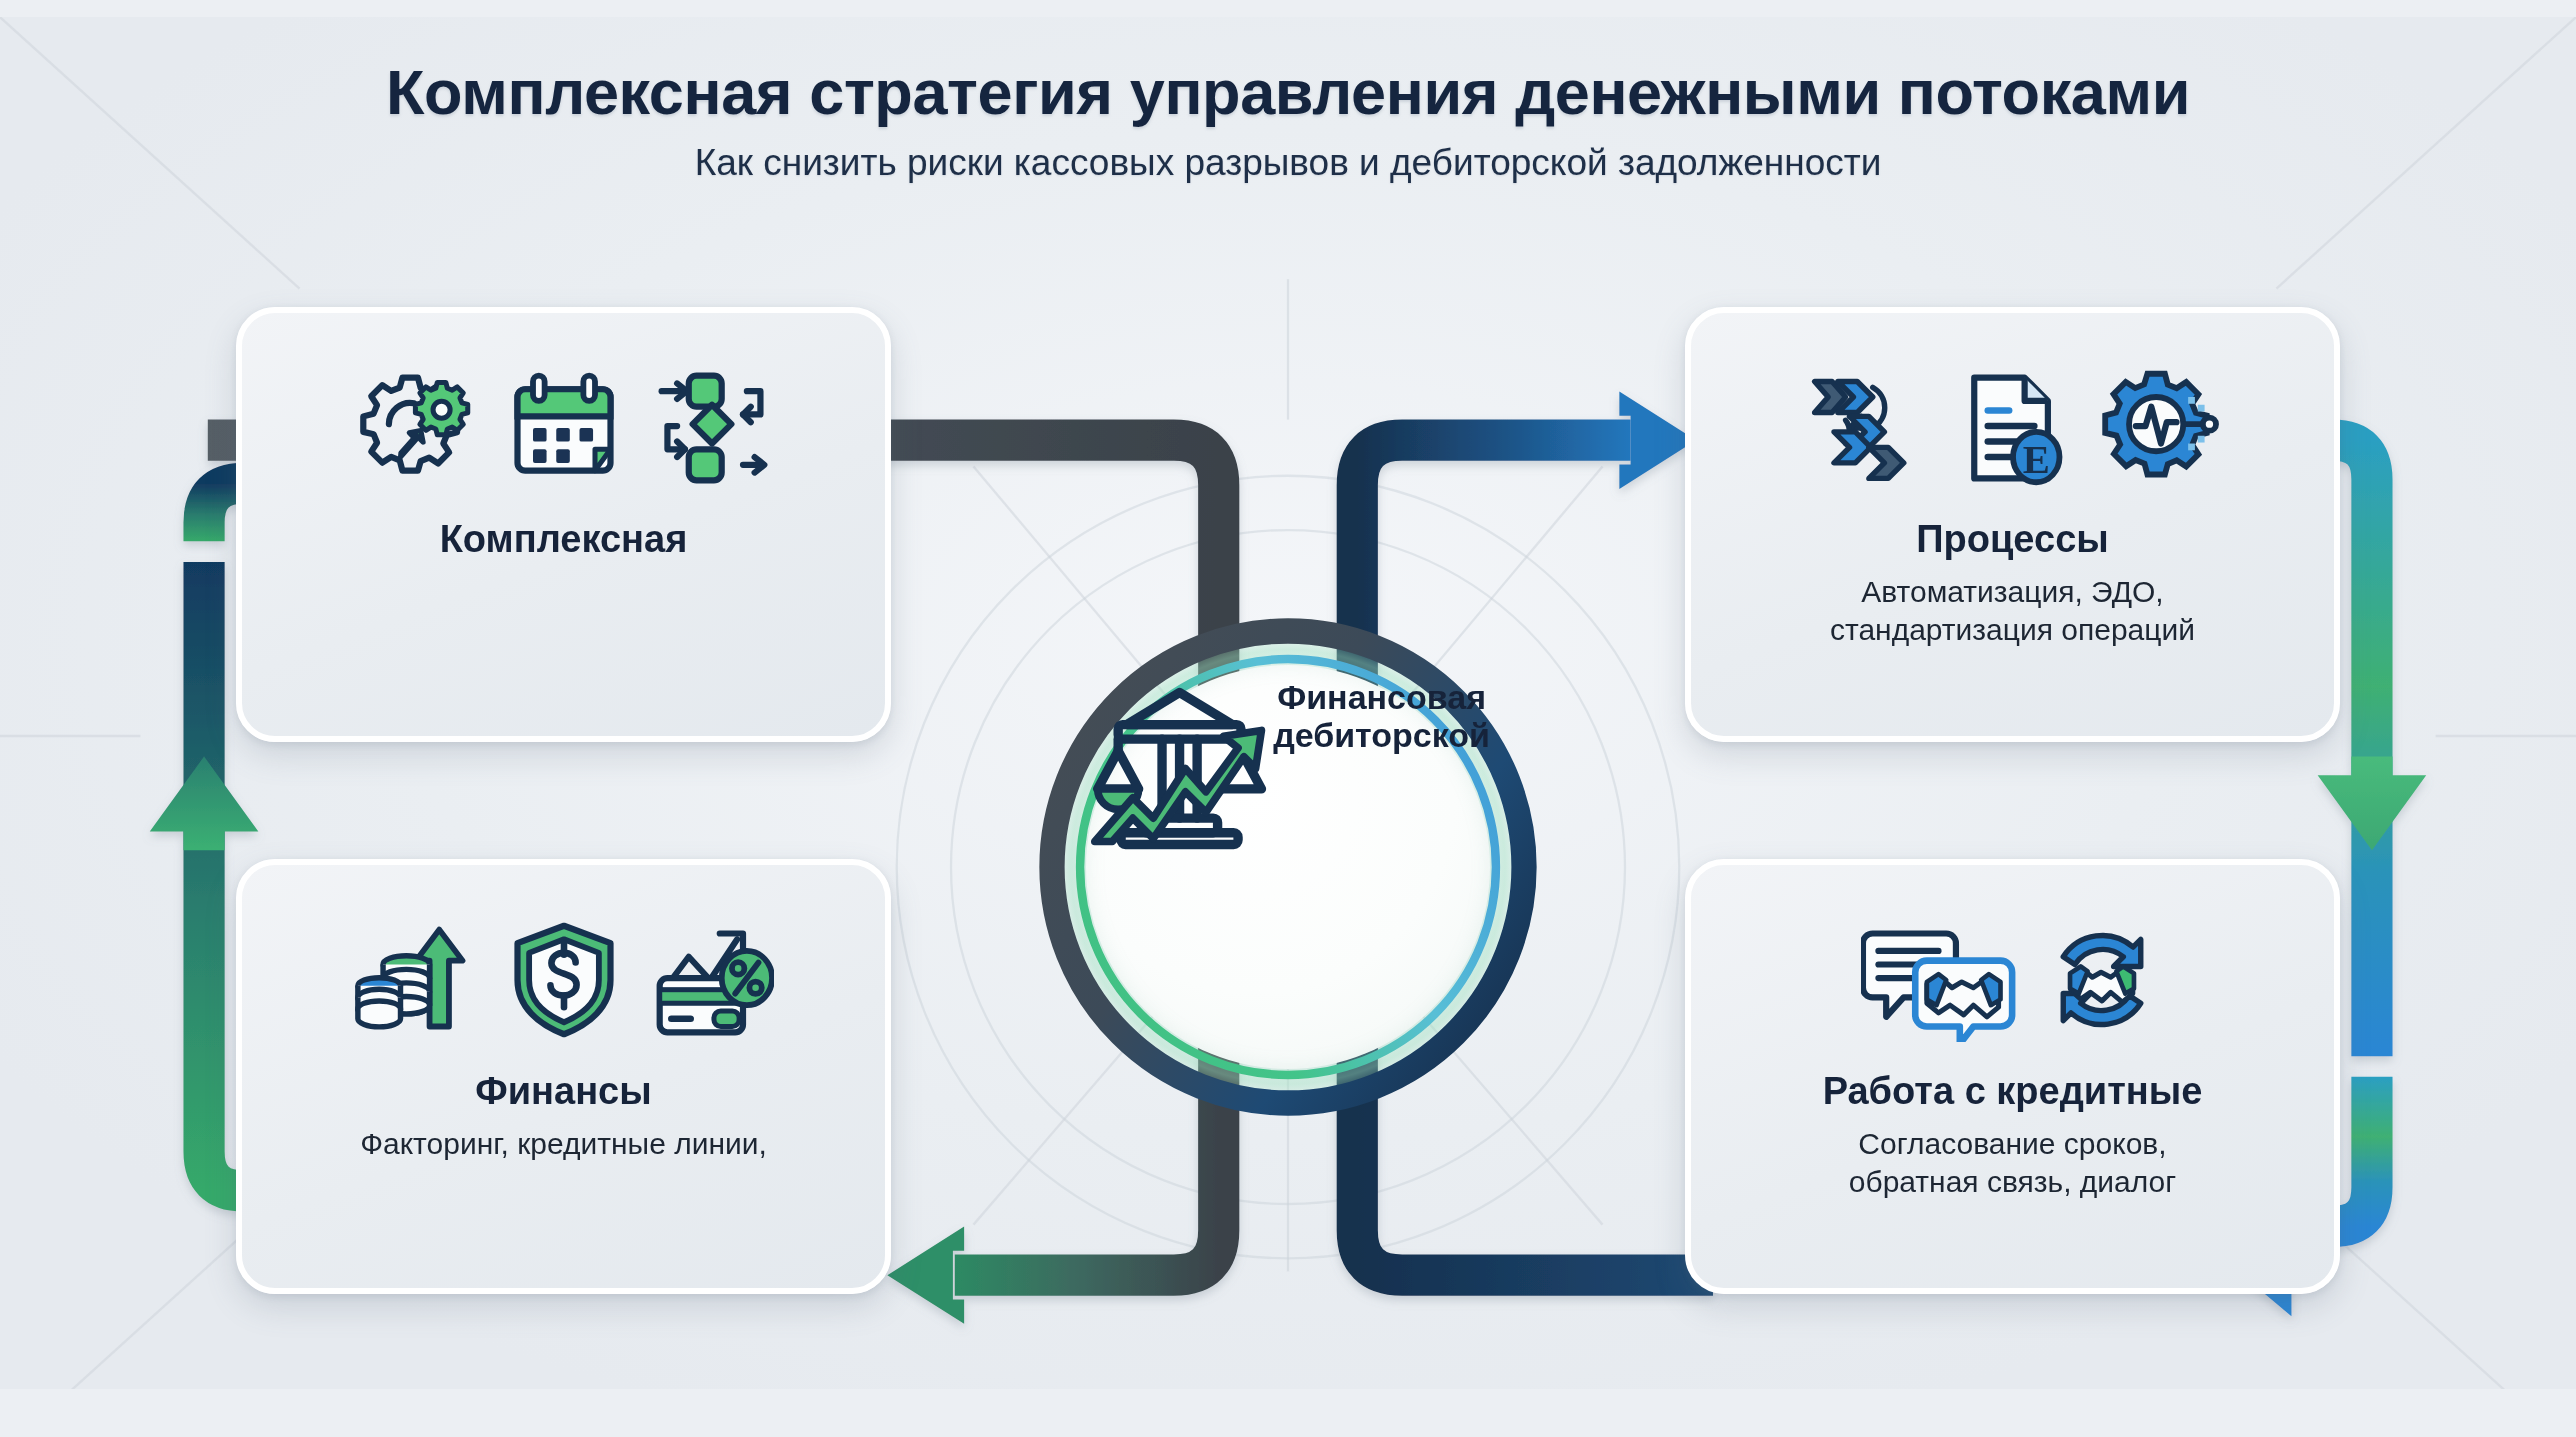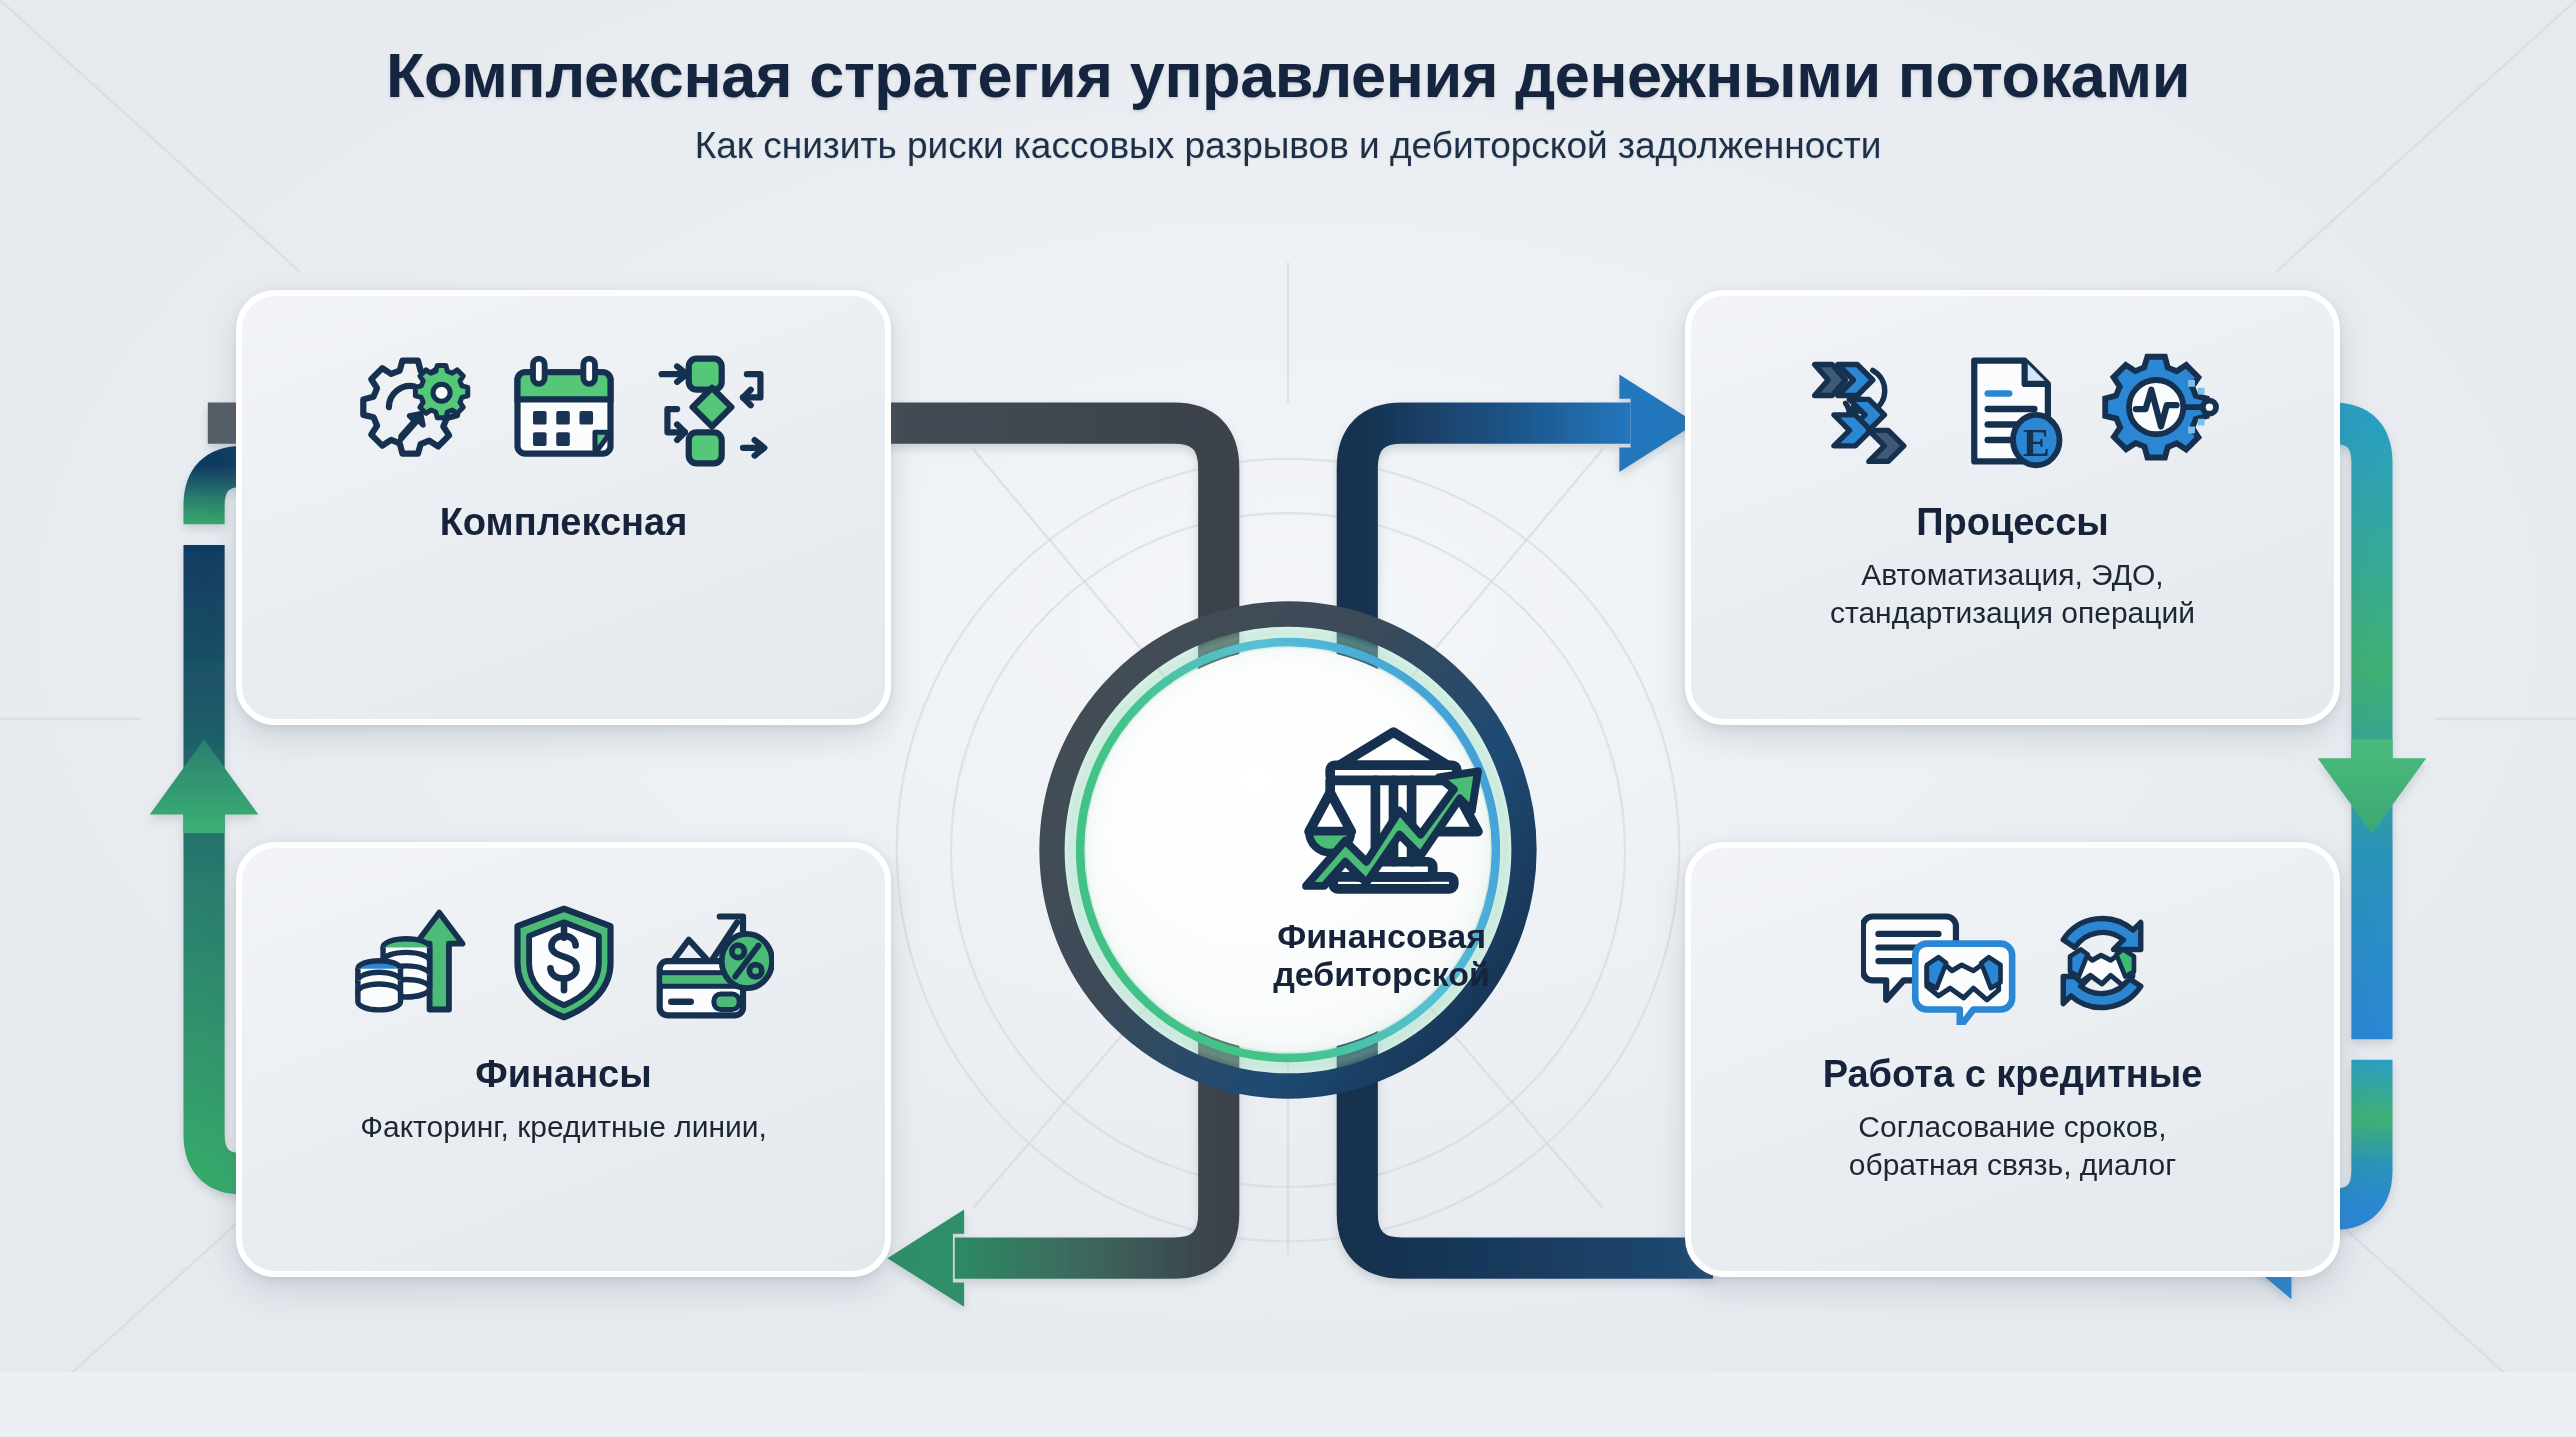--- a/index.html
+++ b/index.html
@@ -8,20 +8,21 @@
     background: #eceff3;
   }
   #stage {
     position: relative;
     width: 2576px;
     height: 1372px;
     overflow: hidden;
     font-family: "Liberation Sans", "DejaVu Sans", sans-serif;
     background:
       radial-gradient(ellipse 1498px 842px at 50% 45%, #f4f6f9 0%, #eaeef2 60%, #e6eaef 100%);
+    margin-top: 17px;
   }
 
   
   #bg-decor {
     position: absolute;
     inset: 0;
     pointer-events: none;
   }
 
   
@@ -119,22 +120,22 @@
   .hub-inner {
     position: absolute;
     left: 49px;
     top: 49px;
     width: 404px;
     height: 404px;
     border-radius: 50%;
     background: radial-gradient(circle at 42% 32%, #ffffff 0%, #fbfdfc 55%, #f2f7f5 100%);
     box-shadow: inset 0 0 20.6px rgba(120,180,160,0.13);
     display: flex;
-    flex-direction: column;
-    align-items: flex-end;
+    flex-direction: row;
+    align-items: flex-start;
     justify-content: center;
   }
   .hub-label {
     font-size: 34px;
     font-weight: bold;
     color: #16233a;
     text-align: center;
     line-height: 1.12;
     margin-top: 13px;
   }

